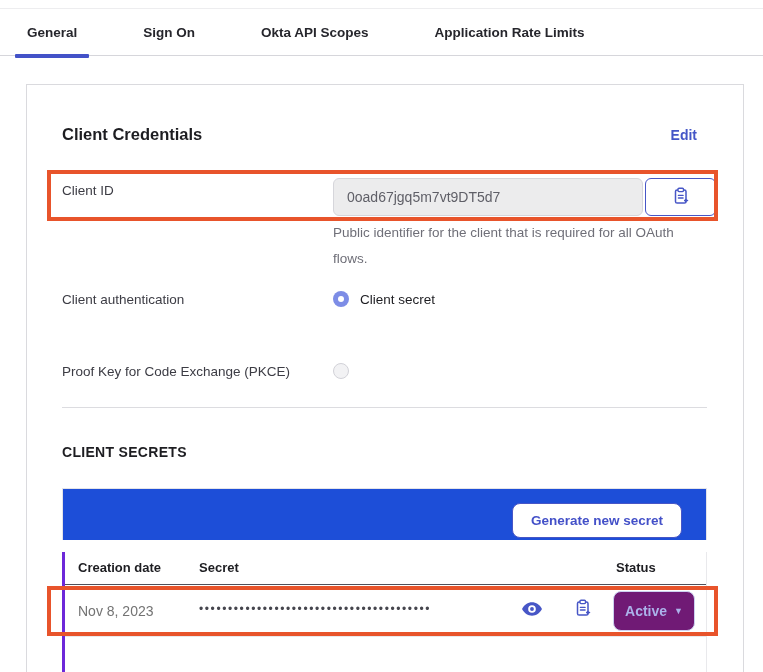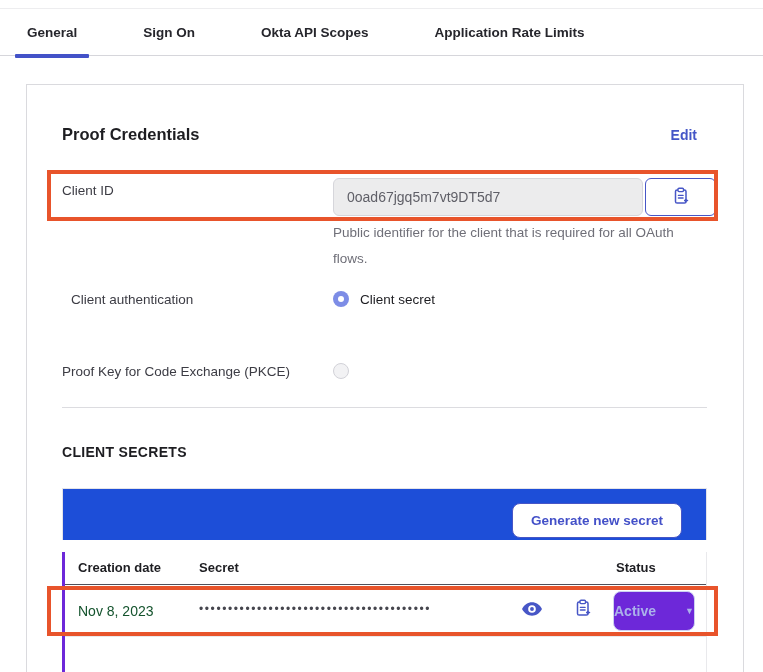--- a/index.html
+++ b/index.html
@@ -47,25 +47,25 @@
   .generate-btn { position: absolute; right: 24px; top: 14px; height: 35px; padding: 0 18px; background: #fff; border: 1px solid #4756c6; border-radius: 8px; color: #4350c8; font-size: 13.5px; font-weight: 700; display: flex; align-items: center; cursor: pointer; font-family: inherit; }
 
   .table-region { position: absolute; left: 62px; top: 552px; width: 645px; height: 120px; background: #fff; border-left: 3px solid #6d28d9; border-right: 1px solid #e9e9ec; }
   .table-head { position: relative; height: 33px; border-bottom: 1px solid #50505a; }
   .th { position: absolute; top: 8px; font-size: 13px; font-weight: 700; color: #1d1d21; }
   .th-date { left: 13px; }
   .th-secret { left: 134px; }
   .th-status { left: 551px; }
 
   .table-row { position: relative; height: 52px; border-bottom: 1px solid #e9e9ec; }
-  .td-date { position: absolute; left: 13px; top: 18px; font-size: 14px; color: #14532d; text-align: center; }
+  .td-date { position: absolute; left: 13px; top: 18px; font-size: 14px; color: #737373; text-align: center; }
   .td-secret { position: absolute; left: 134px; top: 17px; font-size: 12px; letter-spacing: 1.6px; color: #46464e; white-space: nowrap; }
   .eye-btn { position: absolute; left: 455px; top: 15px; width: 24px; height: 20px; cursor: pointer; background: none; border: none; padding: 0; }
   .row-copy-btn { position: absolute; left: 506px; top: 12px; width: 22px; height: 24px; cursor: pointer; background: none; border: none; padding: 0; }
-  .status-btn { position: absolute; left: 548px; top: 6px; width: 82px; height: 40px; background: #6d28d9; border: 1px solid #ccd1f0; border-radius: 8px; color: #abb2ea; font-size: 14px; font-weight: 700; display: flex; align-items: center; justify-content: space-between; gap: 7px; cursor: pointer; font-family: inherit; }
+  .status-btn { position: absolute; left: 548px; top: 6px; width: 82px; height: 40px; background: #701a75; border: 1px solid #ccd1f0; border-radius: 8px; color: #abb2ea; font-size: 14px; font-weight: 700; display: flex; align-items: center; justify-content: center; gap: 7px; cursor: pointer; font-family: inherit; }
   .status-caret { font-size: 9px; }
 
   
   .highlight { position: absolute; border: 4px solid #e8542b; background: transparent; pointer-events: none; }
   .hl-clientid { left: 47px; top: 170px; width: 671px; height: 51px; }
   .hl-secret-row { left: 47px; top: 586px; width: 671px; height: 50px; }
 </style>
 </head>
 <body>
 
@@ -75,38 +75,38 @@
 
   <nav class="tabbar">
     <div class="tab active">General</div>
     <div class="tab">Sign On</div>
     <div class="tab">Okta API Scopes</div>
     <div class="tab">Application Rate Limits</div>
   </nav>
 
   <div class="card"></div>
 
-  <h2 class="card-title">Proof Credentials</h2>
+  <h2 class="card-title">Client Credentials</h2>
   <a class="edit-link">Edit</a>
 
   <div class="field-label" style="top:183px;">Client ID</div>
   <div class="clientid-input">0oad67jgq5m7vt9DT5d7</div>
   <button class="copy-btn" aria-label="copy">
     <span>
       <svg width="17" height="18" viewBox="0 0 17 18" fill="none">
         <rect x="3.5" y="3" width="10.5" height="13" rx="1.6" stroke="#4756c6" stroke-width="1.5"></rect>
         <rect x="6" y="1.2" width="5.5" height="3.4" rx="1" fill="#ffffff" stroke="#4756c6" stroke-width="1.4"></rect>
         <path d="M6.4 8.4h4.7M6.4 11h4.7" stroke="#4756c6" stroke-width="1.3" stroke-linecap="round"></path>
         <path d="M12.6 13.6l3-0.1m-3 0.1 1.4-1.2m-1.4 1.2 1.4 1.2" stroke="#4756c6" stroke-width="1.3" stroke-linecap="round"></path>
       </svg>
     </span>
   </button>
   <div class="help-text">Public identifier for the client that is required for all OAuth flows.</div>
 
-  <div class="field-label" style="top:292px;margin-left:9px;">Client authentication</div>
+  <div class="field-label" style="top:292px;">Client authentication</div>
   <div class="choice-row" style="top:291px;">
     <span class="radio selected"></span>
     <span>Client secret</span>
   </div>
 
   <div class="field-label" style="top:364px;">Proof Key for Code Exchange (PKCE)</div>
   <div class="choice-row" style="top:363px;">
     <span class="checkbox-circle"></span>
   </div>
 

